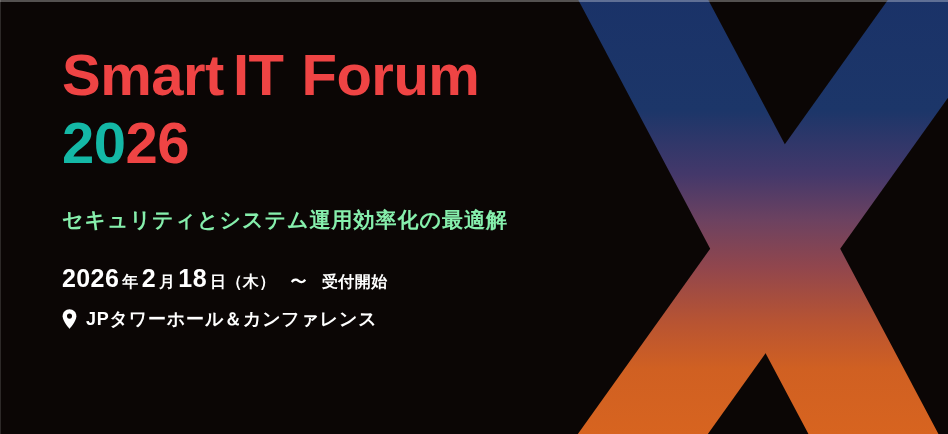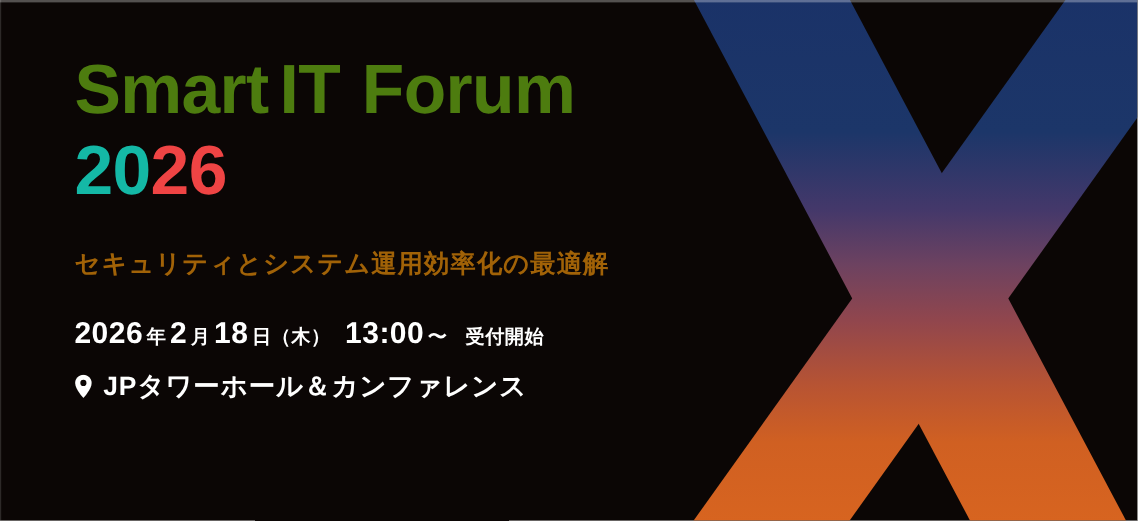--- a/index.html
+++ b/index.html
@@ -49,41 +49,41 @@
   #content {
     position: absolute;
     left: 62px;
     top: 46px;
     z-index: 4;
   }
   .title-line1 {
     font-size: 58px;
     font-weight: 700;
     line-height: 1.0;
-    color: #4d7c0f;
+    color: #ef4444;
     letter-spacing: -0.5px;
     white-space: nowrap;
   }
   .title-line1 .word-gap { display: inline-block; width: 9px; }
   .title-line2 {
     font-size: 58px;
     font-weight: 700;
     line-height: 1.0;
     margin-top: 10px;
     letter-spacing: -0.5px;
     white-space: nowrap;
   }
   .title-line2 .num-white { color: #14b8a6; }
   .title-line2 .num-accent { color: #ef4444; }
 
   .subtitle {
     margin-top: 34px;
     font-size: 21px;
     font-weight: 700;
-    color: #a16207;
+    color: #86efac;
     letter-spacing: 1.0px;
     white-space: nowrap;
   }
 
   .datetime-row {
     margin-top: 30px;
     display: flex;
     align-items: baseline;
     white-space: nowrap;
     color: #ffffff;
@@ -108,21 +108,21 @@
     white-space: nowrap;
   }
   .pin-icon {
     width: 15px;
     height: 20px;
     margin-right: 9px;
     flex: 0 0 auto;
     display: block;
   }
   .venue-text {
-    font-size: 22px;
+    font-size: 18px;
     font-weight: 700;
     color: #ffffff;
     letter-spacing: 0.8px;
   }
 </style>
 </head>
 <body>
 
 <div id="banner">
 
@@ -166,21 +166,20 @@
     <div class="subtitle">セキュリティとシステム運用効率化の最適解</div>
 
     <div class="datetime-row">
       <span class="dt-big">2026</span>
       <span class="dt-small">年</span>
       <span class="dt-big">2</span>
       <span class="dt-small">月</span>
       <span class="dt-big">18</span>
       <span class="dt-small">日（木）</span>
       <span class="dt-space"></span>
-      <span class="dt-big">13:00</span>
       <span class="dt-small">〜</span>
       <span class="dt-space"></span>
       <span class="dt-small">受付開始</span>
       <span class="dt-space"></span>
     </div>
 
     <div class="venue-row">
       <svg class="pin-icon" viewBox="0 0 24 32" xmlns="http://www.w3.org/2000/svg">
         <path d="M12 0.5C5.9 0.5 1 5.4 1 11.5c0 8.2 11 20 11 20s11-11.8 11-20C23 5.4 18.1 0.5 12 0.5z" fill="#ffffff"></path>
         <circle cx="12" cy="11.3" r="4.1" fill="#0b0605"></circle>

